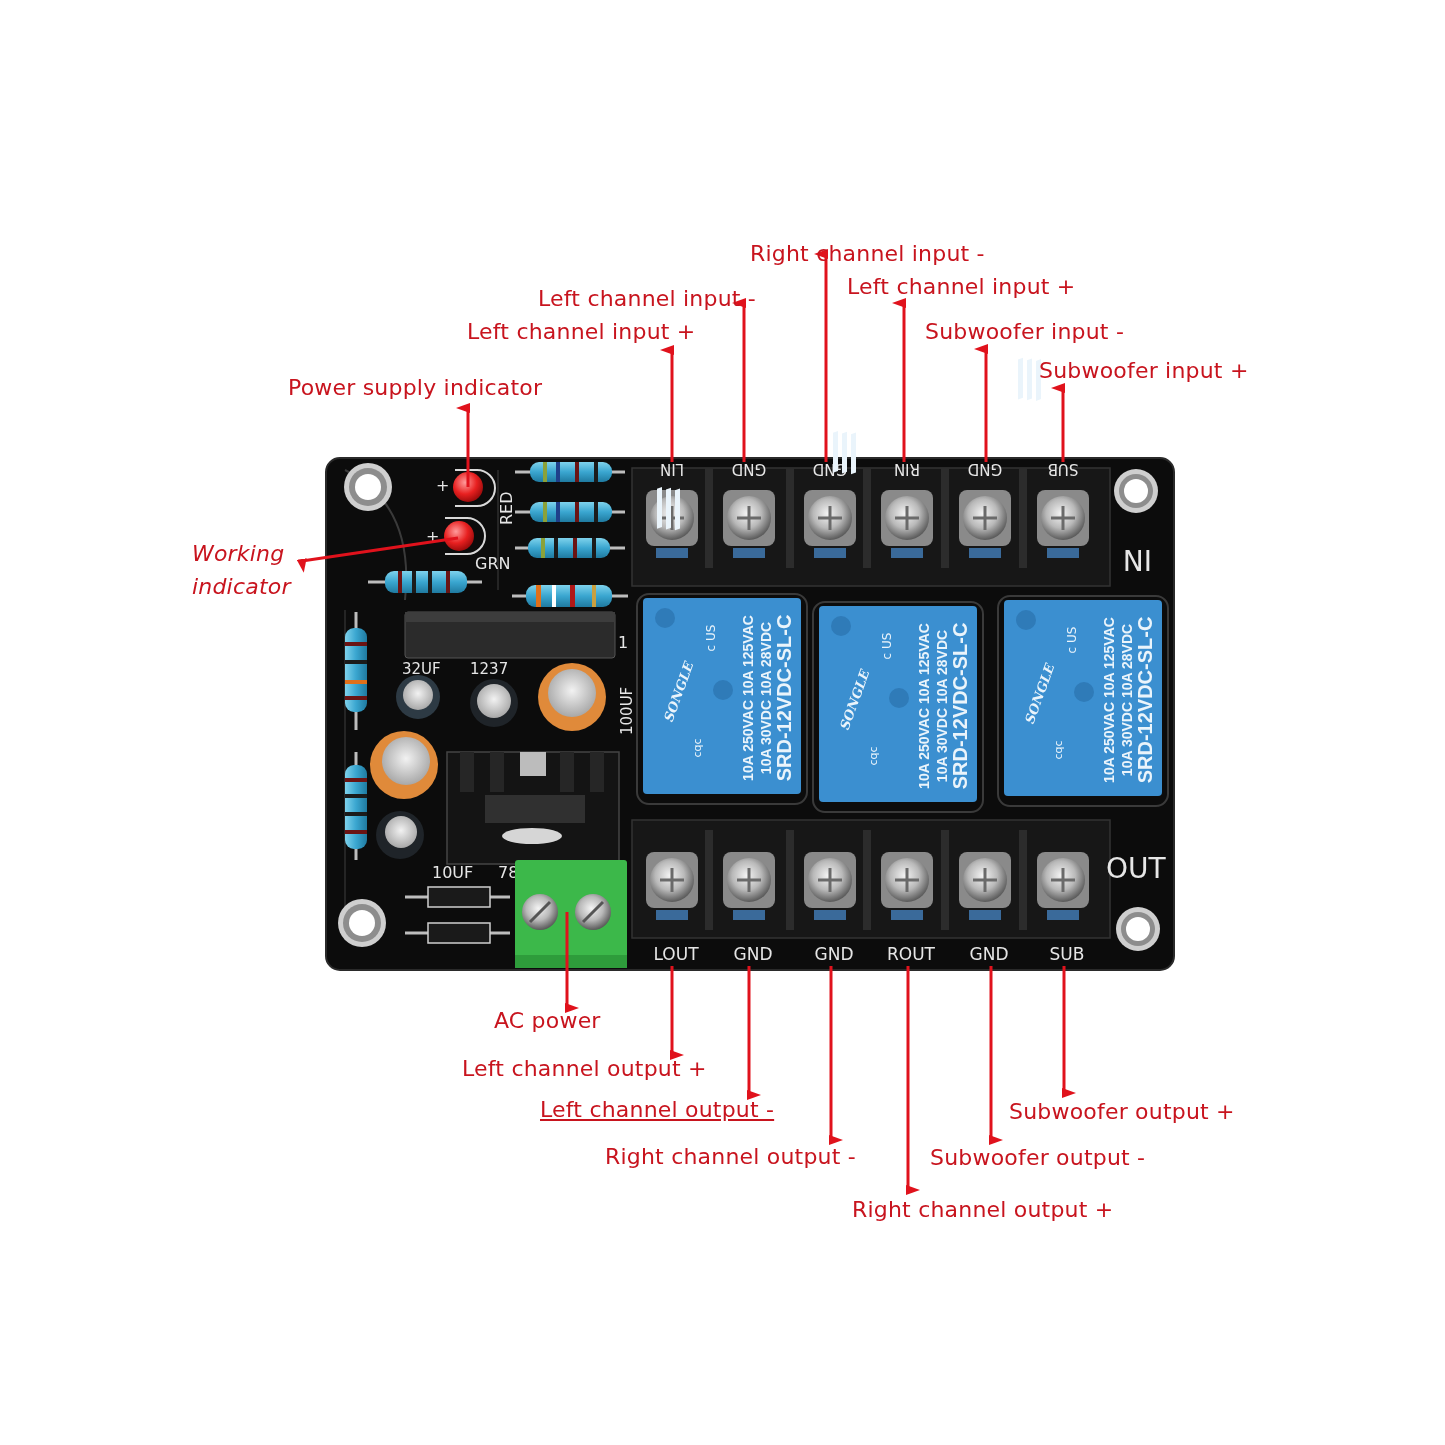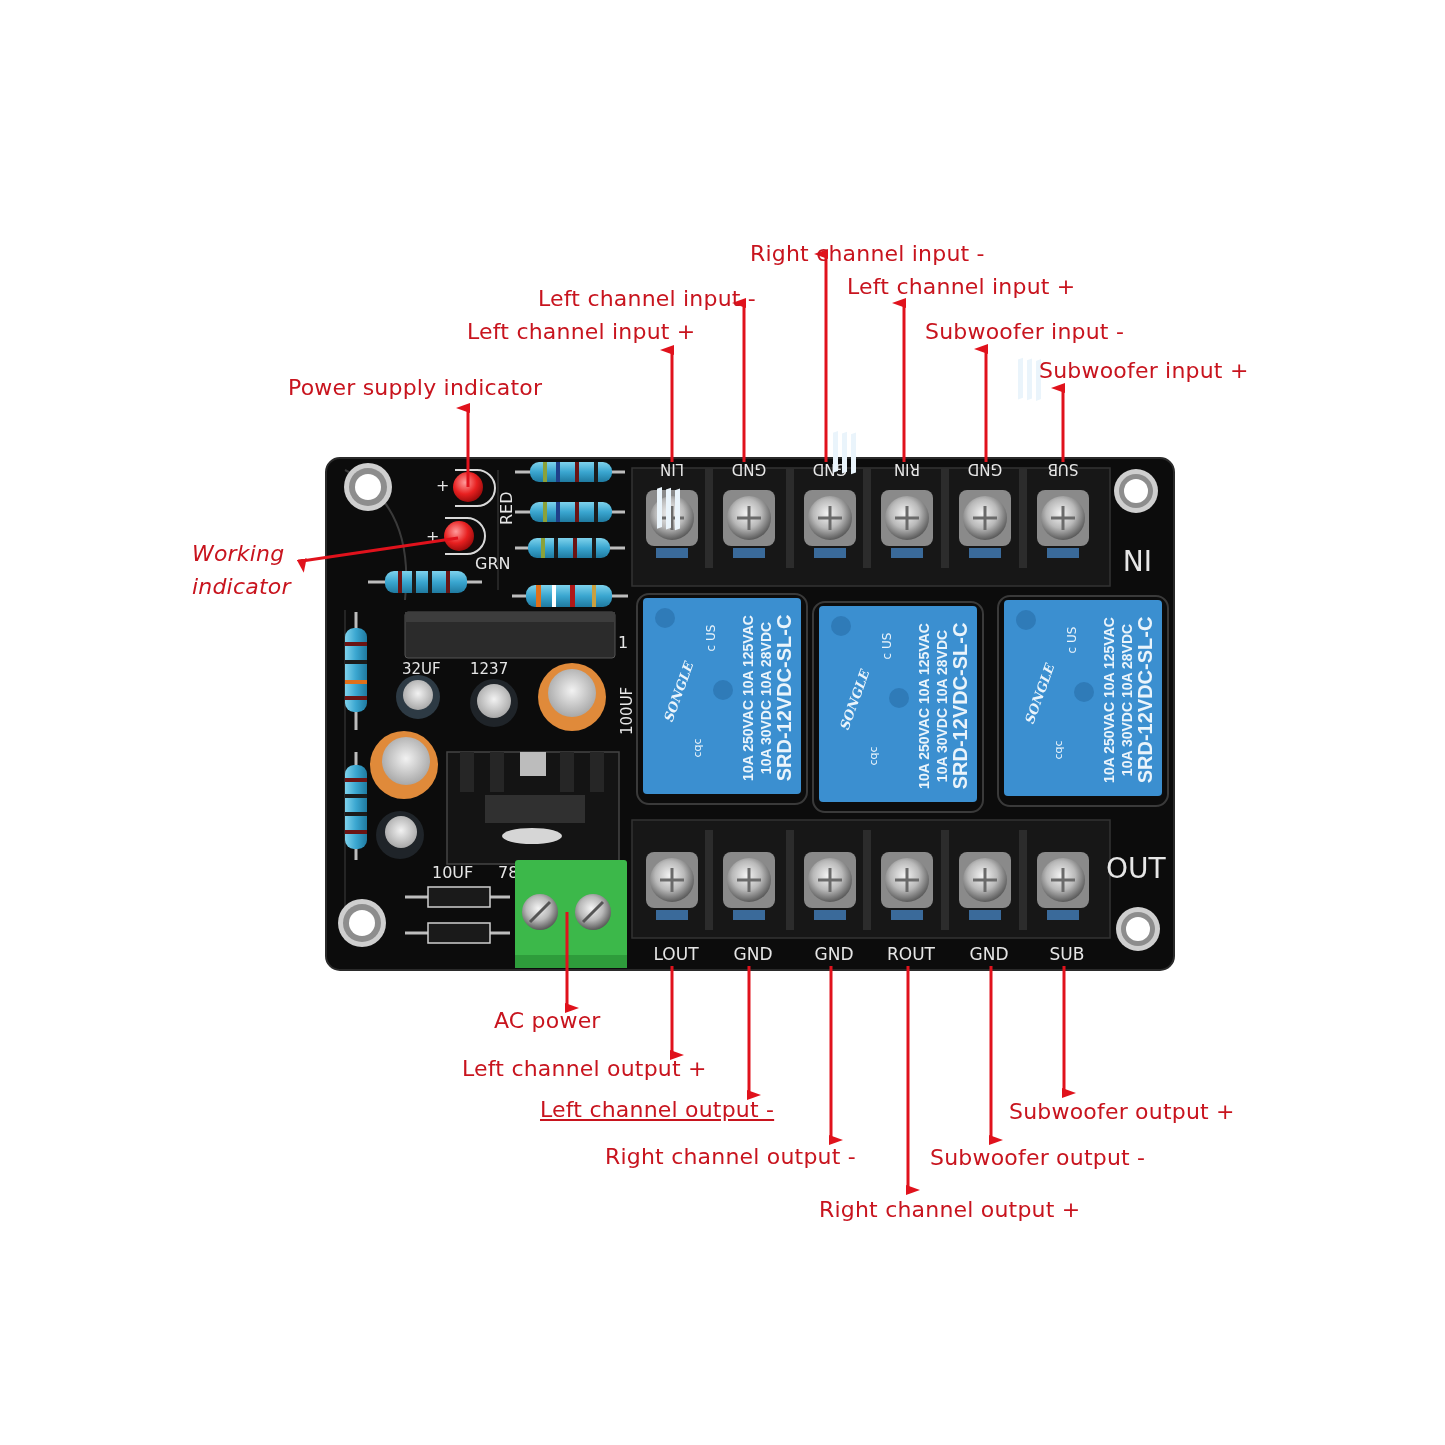--- a/index.html
+++ b/index.html
@@ -357,13 +357,13 @@
 <div class="lbl" style="left:925px;top:321px;">Subwoofer input -</div>
 <div class="lbl" style="left:1005px;top:360px;margin-left:34px;">Subwoofer input +</div>
 <div class="lbl" style="left:288px;top:377px;">Power supply indicator</div>
 <div class="lbl ml" style="left:192px;top:537px;width:115px;">Working indicator</div>
 <div class="lbl" style="left:494px;top:1010px;">AC power</div>
 <div class="lbl" style="left:462px;top:1058px;">Left channel output +</div>
 <div class="lbl" style="left:540px;top:1099px;text-decoration:underline;">Left channel output -</div>
 <div class="lbl" style="left:1009px;top:1101px;">Subwoofer output +</div>
 <div class="lbl" style="left:605px;top:1146px;">Right channel output -</div>
 <div class="lbl" style="left:930px;top:1147px;">Subwoofer output -</div>
-<div class="lbl" style="left:819px;top:1199px;">Right channel output +</div>
+<div class="lbl" style="left:852px;top:1199px;">Right channel output +</div>
 
 </body></html>

